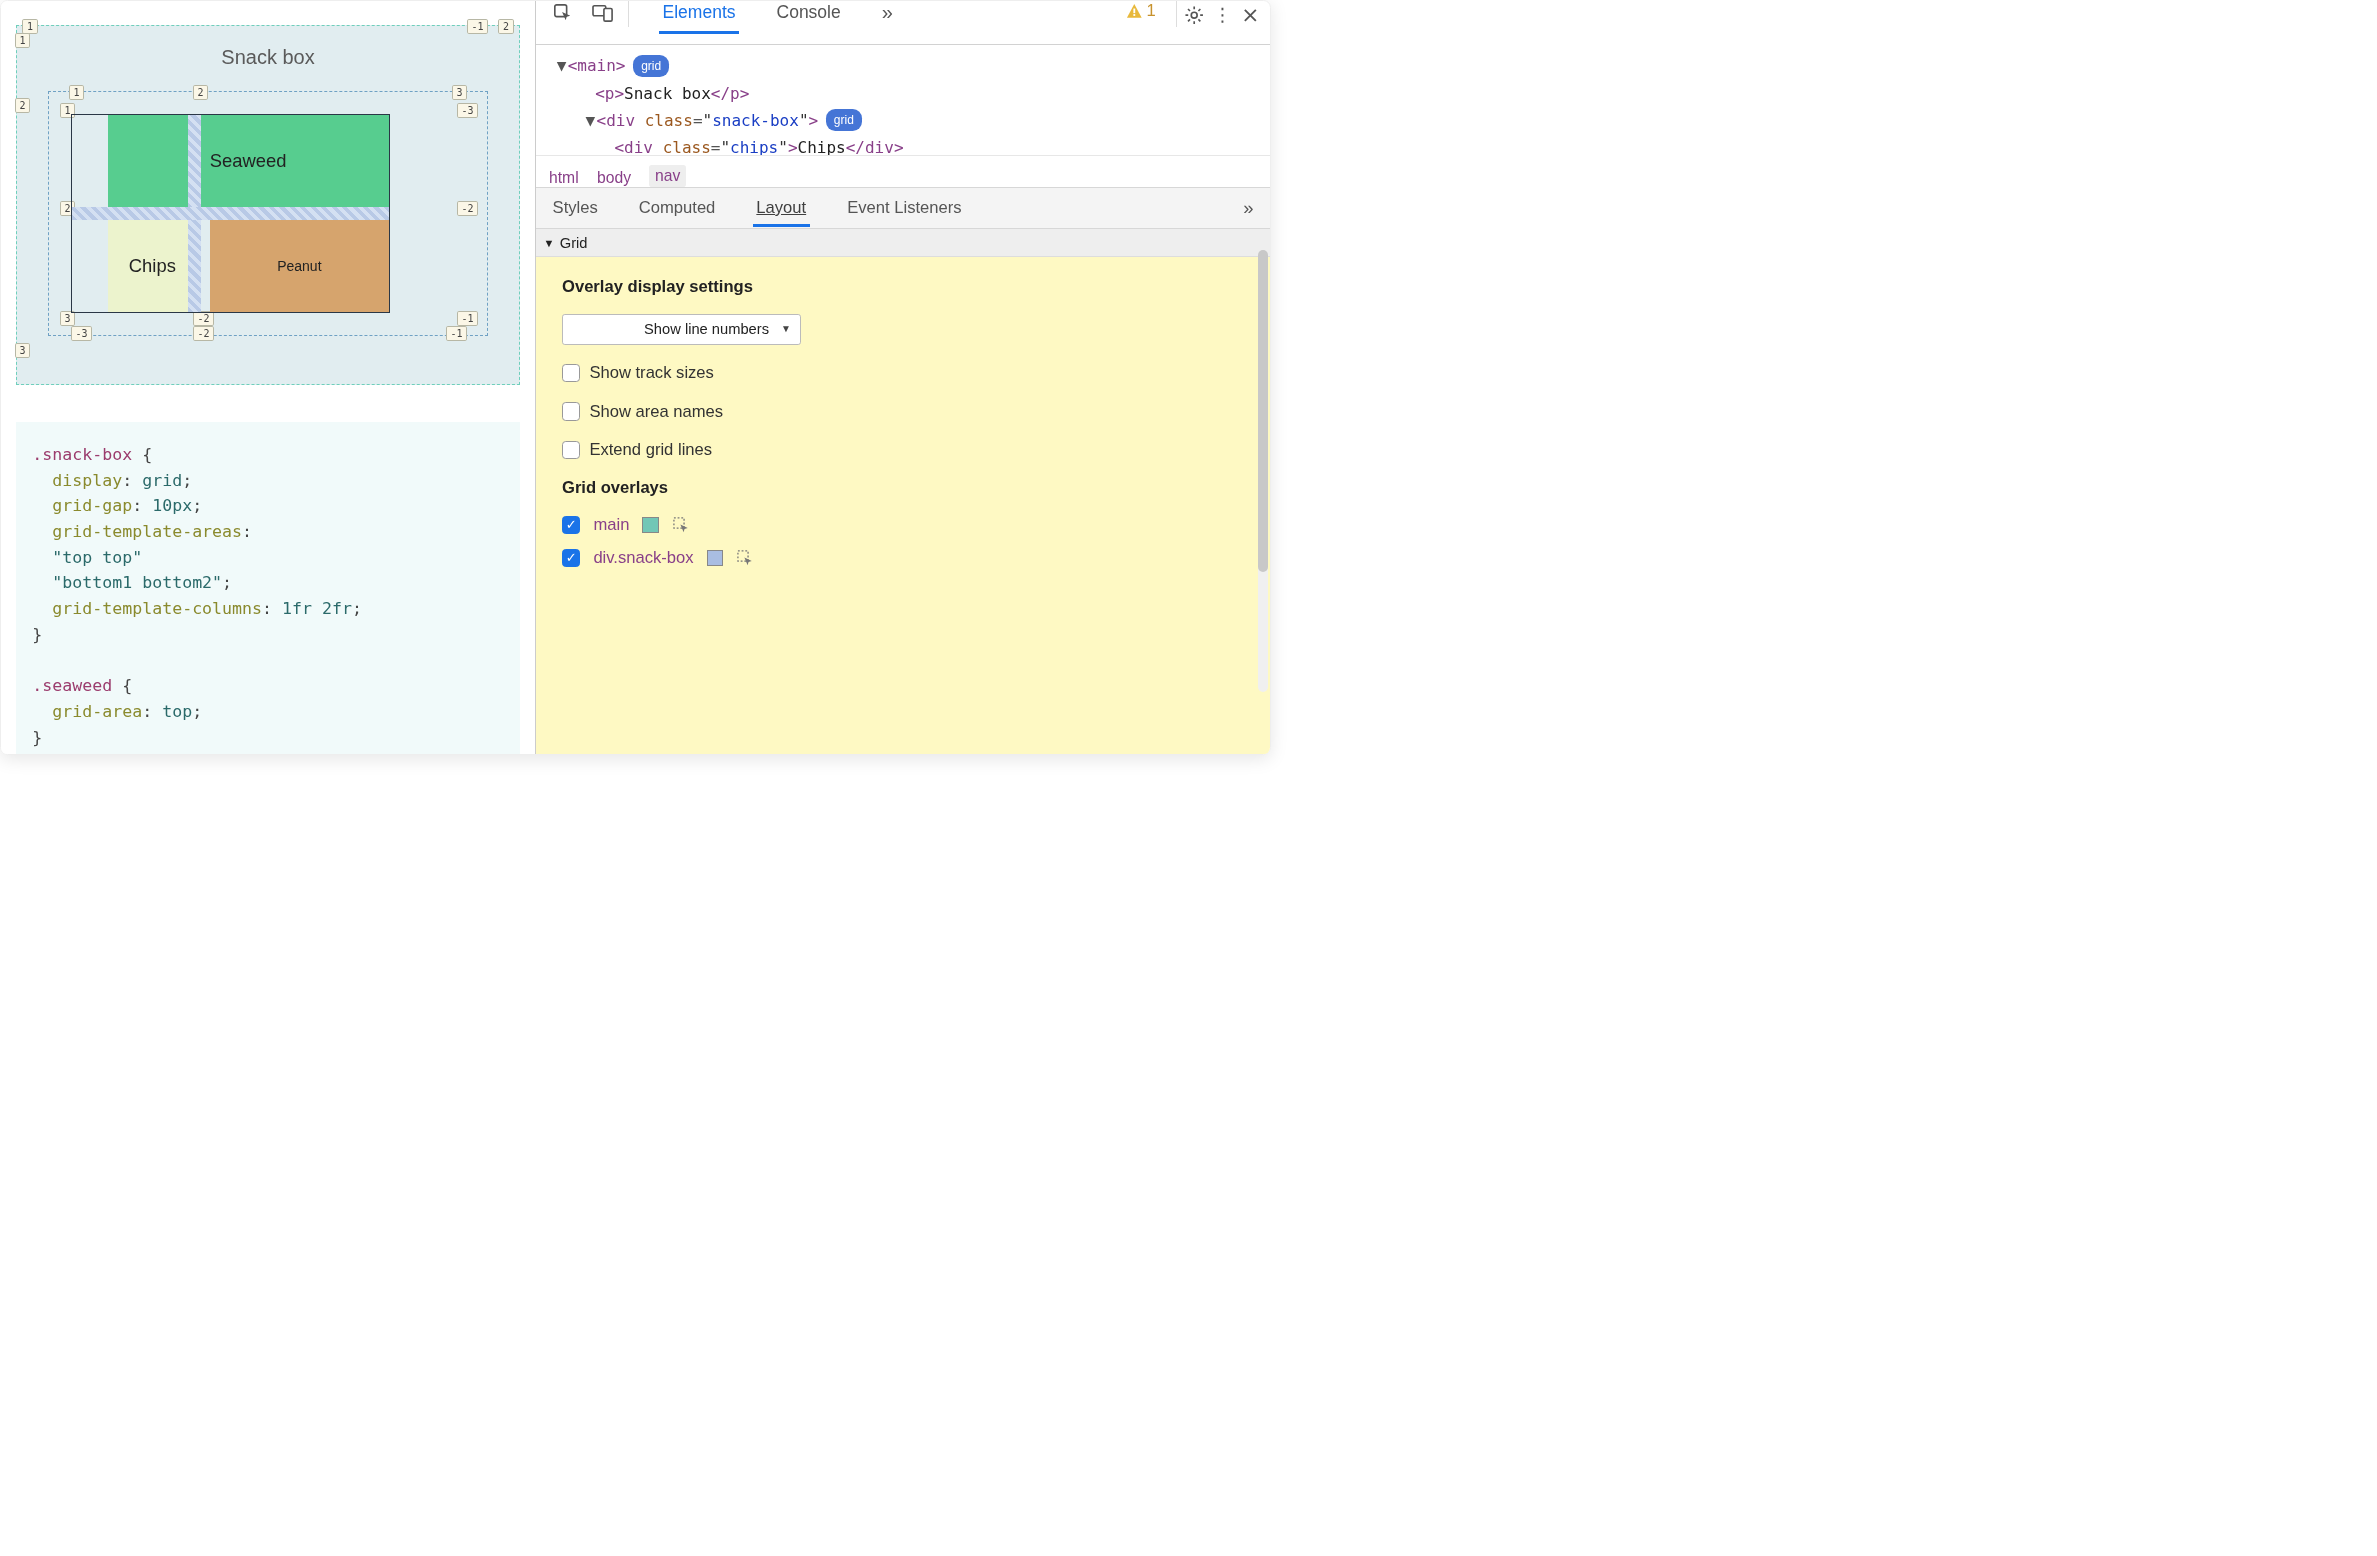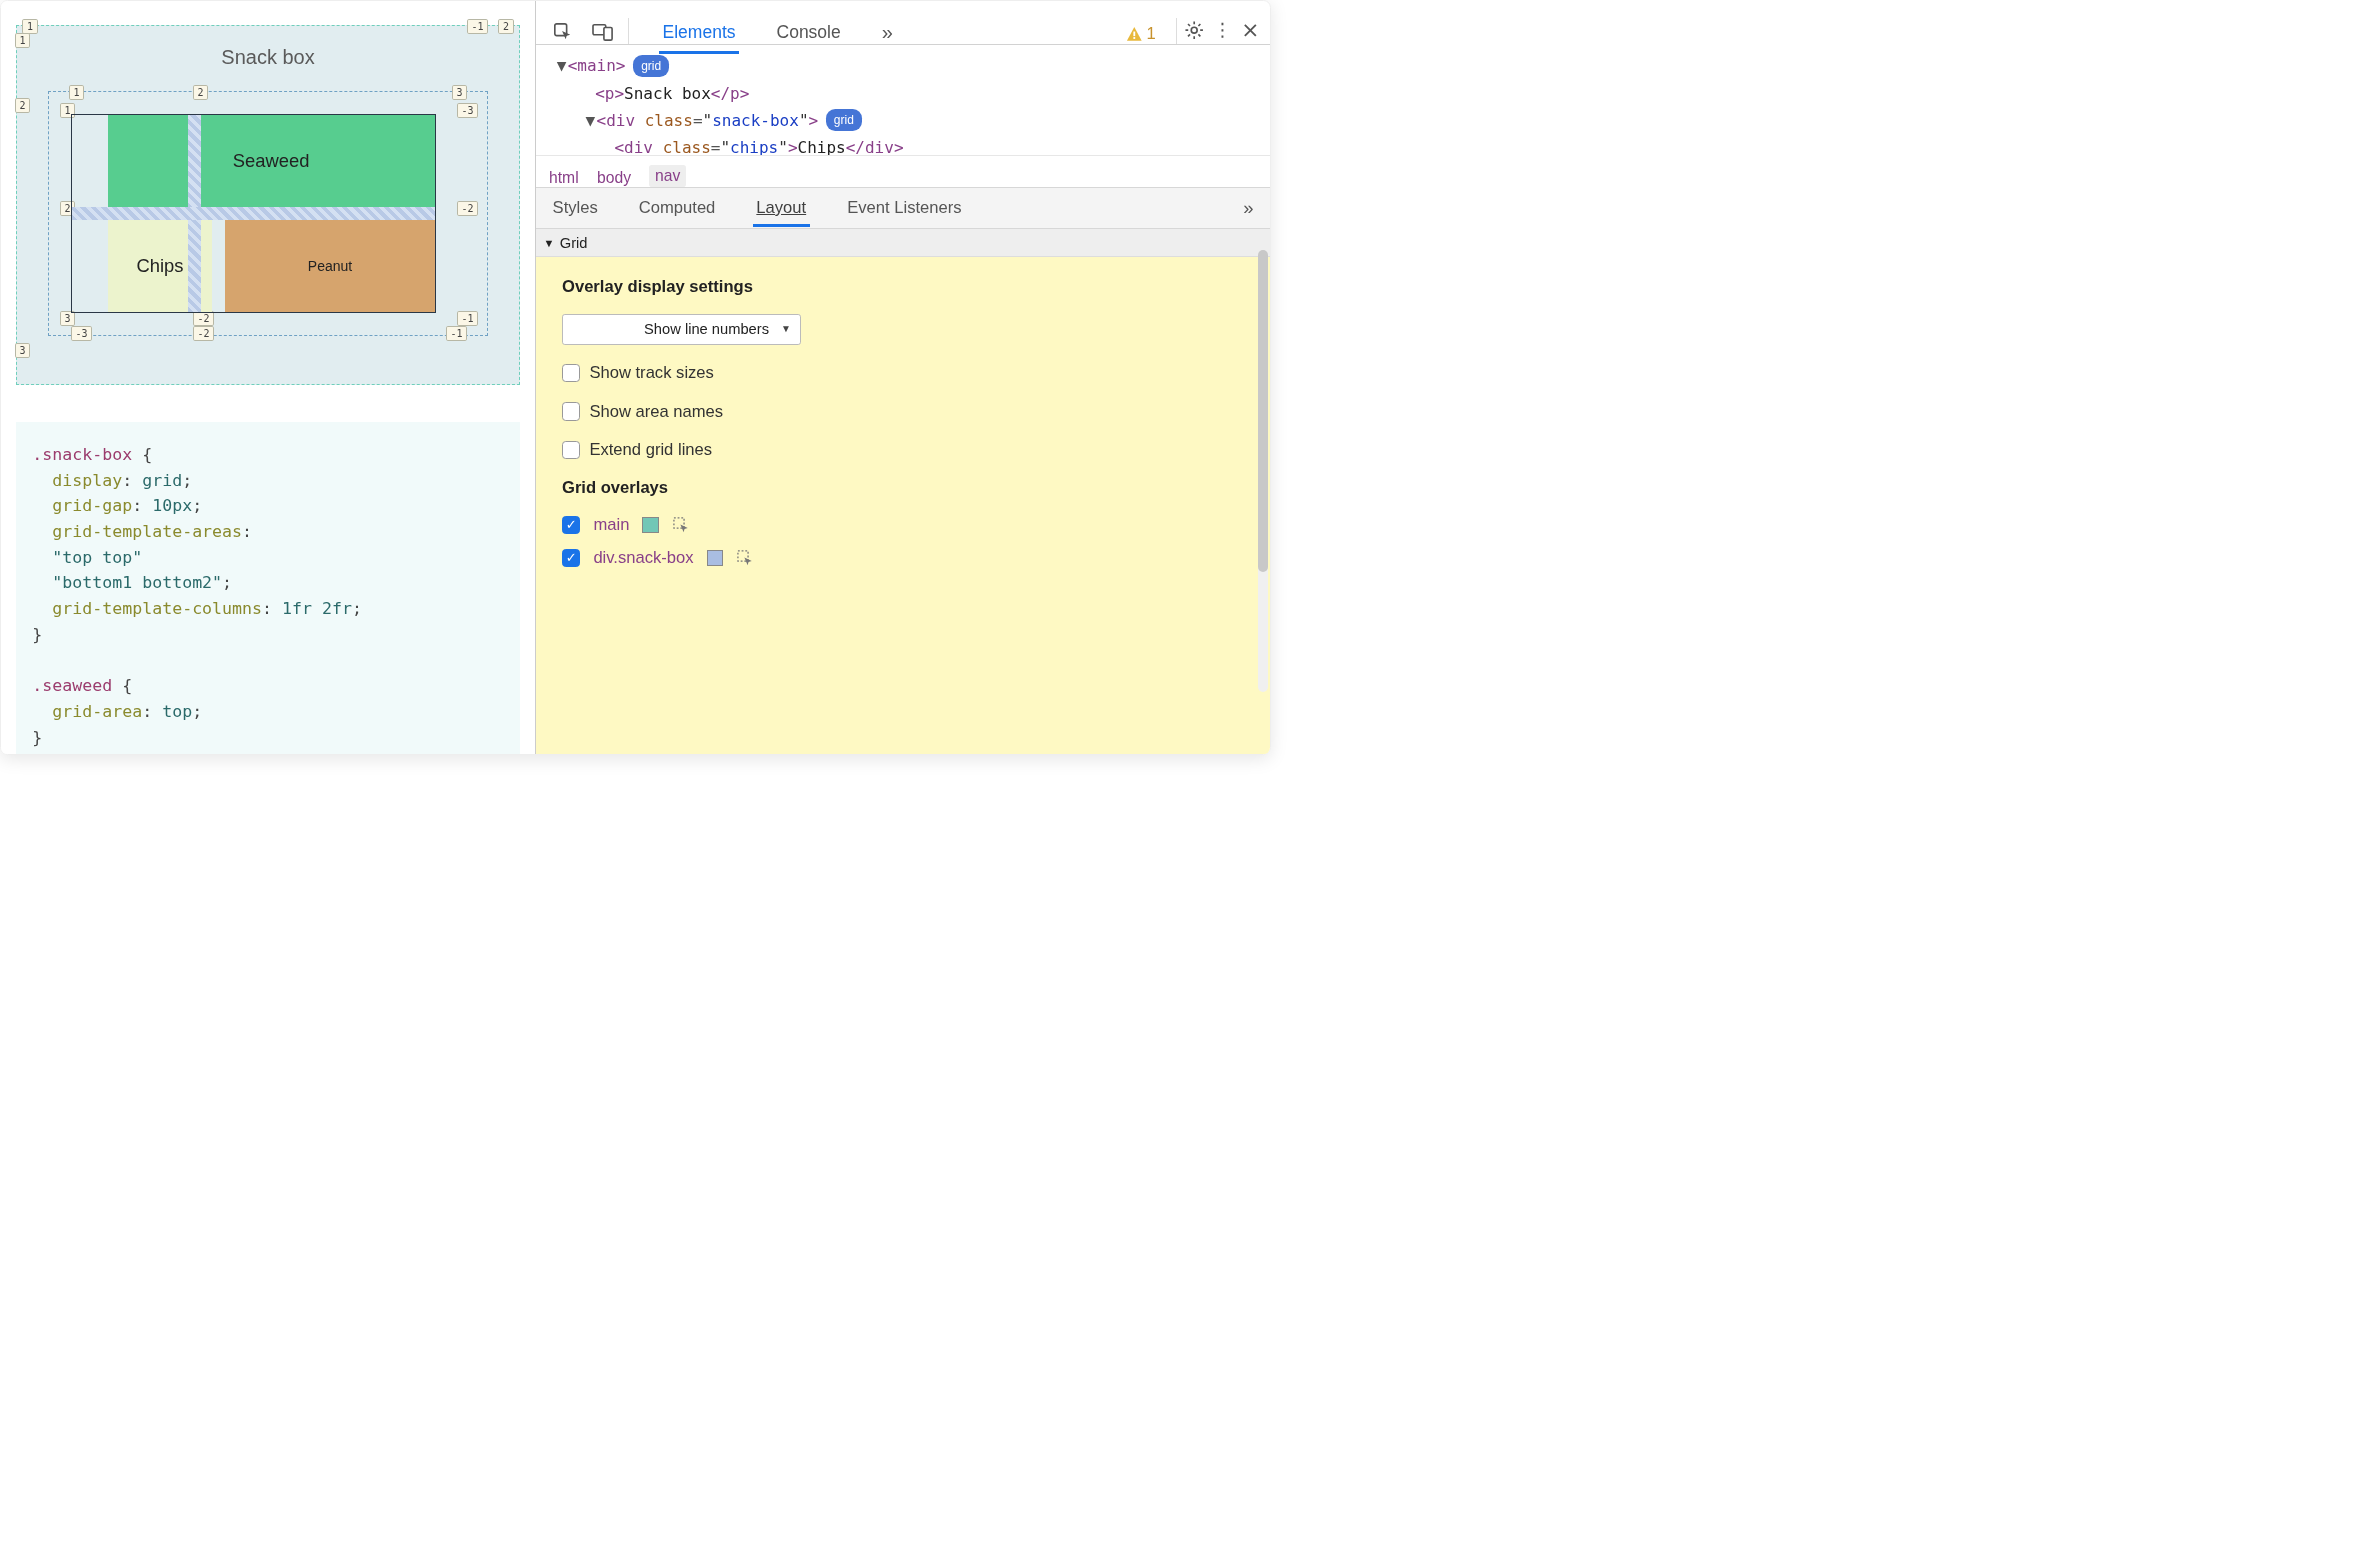--- a/index.html
+++ b/index.html
@@ -59,21 +59,21 @@
     padding:22px 18.4px 22px 22px;
     border:0.9px dashed #6fa1c4;
   }
   .snack-box {
     position:relative;
     display:grid;
     grid-template-areas:"top top" "b1 b2";
     grid-template-columns:1fr 2fr;
     grid-template-rows:92px 92px;
     gap:13px;
-    width:365px;
+    width:319px;
     border:0.9px solid #2a3746;
     padding-left:36px;
   }
   .seaweed { grid-area:top; background:#57cd8f; display:flex; align-items:center; justify-content:center; font-size:18.4px; color:#222; }
   .chips { grid-area:b1; background:#ecf3cd; display:flex; align-items:center; justify-content:center; font-size:18.4px; color:#222; }
   .peanut { grid-area:b2; background:#d6a46d; display:flex; align-items:center; justify-content:center; font-size:14px; color:#222; }
   .gap-line-v {
     position:absolute; top:0; bottom:0; width:13px; background:repeating-linear-gradient(45deg,#b8c9e6 0 3.7px,#d4e0f2 3.7px 7.4px);
   }
   .gap-line-h {
@@ -100,21 +100,21 @@
     flex:1;
     border-left:0.9px solid #ccc;
     display:flex;
     flex-direction:column;
     font-size:14px;
     min-width:0;
     position:relative;
   }
   .toolbar {
     display:flex;
-    align-items:flex-end;
+    align-items:flex-start;
     height:44px;
     border-bottom:0.9px solid #d2d2d2;
     padding:0 5.5px;
   }
   .toolbar .group { display:flex; align-items:center; gap:16.6px; margin-left:9.2px;}
   .toolbar-btn { width:24px; height:24px; display:flex; align-items:center; justify-content:center; color:#555; cursor:pointer;}
   .tabs { display:flex; align-items:center; margin-left:26px; gap:41px; font-size:17.5px; color:#555;}
   .tab.active { color:#1a73e8; position:relative;}
   .tab.active::after { content:""; position:absolute; left:-3.7px; right:-3.7px; bottom:-11px; height:2.8px; background:#1a73e8;}
   .spacer { flex:1;}

